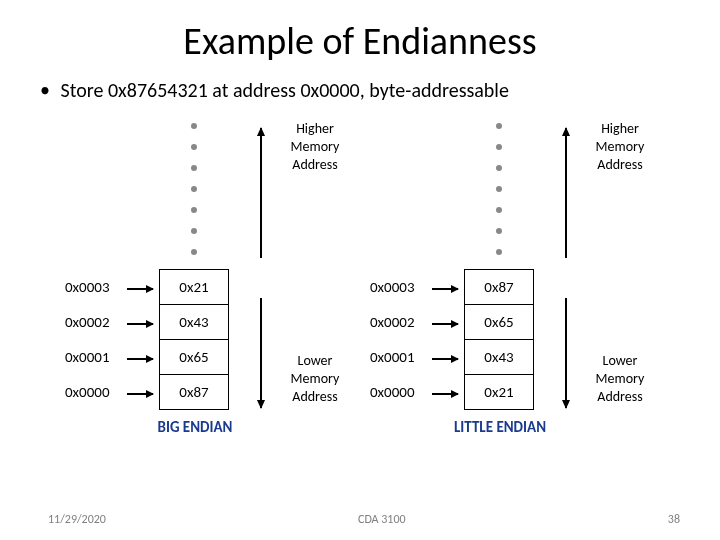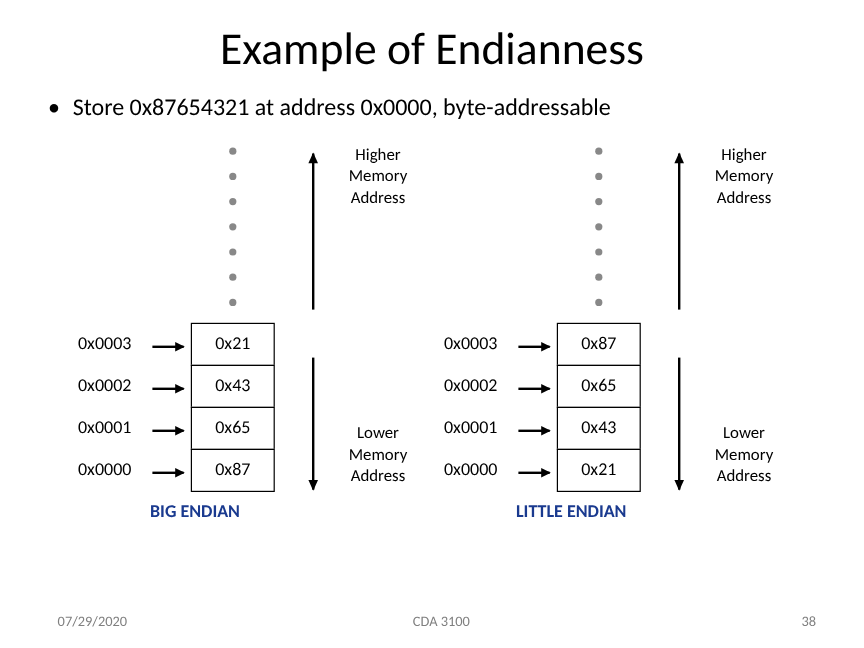--- a/index.html
+++ b/index.html
@@ -107,20 +107,21 @@
     background: #888;
     border-radius: 50%;
     margin: 3px auto;
   }
 
   
   .caption {
     position: absolute;
     left: 60px;
     width: 140px;
+    text-align: center;
     font-size: 15px;
     font-weight: 700;
     color: #1a3a8f;
   }
 
   
   .varrow {
     position: absolute;
     width: 0;
     border-left: 2px solid #000;
@@ -147,21 +148,21 @@
     text-align: center;
   }
 
   .footer {
     position: absolute;
     bottom: 14px;
     font-size: 12px;
     color: #808080;
   }
   .footer.date { left: 48px; }
-  .footer.course { left: 344px; margin-top: 28px; }
+  .footer.course { left: 358px; margin-top: 28px; }
   .footer.page { right: 40px; }
 </style>
 </head>
 <body>
 
 <div class="slide">
 
   <div class="title">Example of Endianness</div>
 
   <div class="bullet-row">
@@ -290,17 +291,17 @@
       <div class="varrow" style="left:195px;top:178px;height:110px;">
         <div class="head-down"></div>
       </div>
       <div class="vlabel" style="left:210px;top:232px;white-space:pre-line;">Lower
 Memory
 Address</div>
     </div>
 
   </div>
 
-  <div class="footer date">07/29/2020</div>
+  <div class="footer date">11/29/2020</div>
   <div class="footer course">CDA 3100</div>
   <div class="footer page">38</div>
 
 </div>
 
 </body></html>

